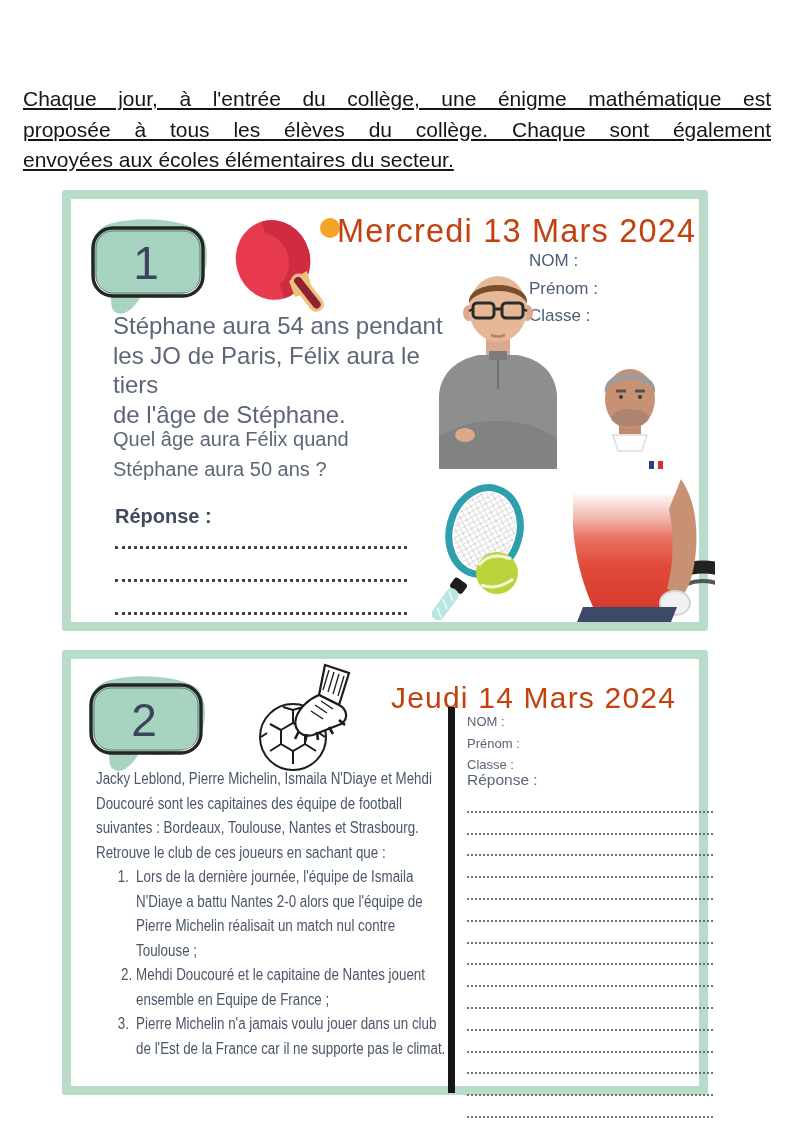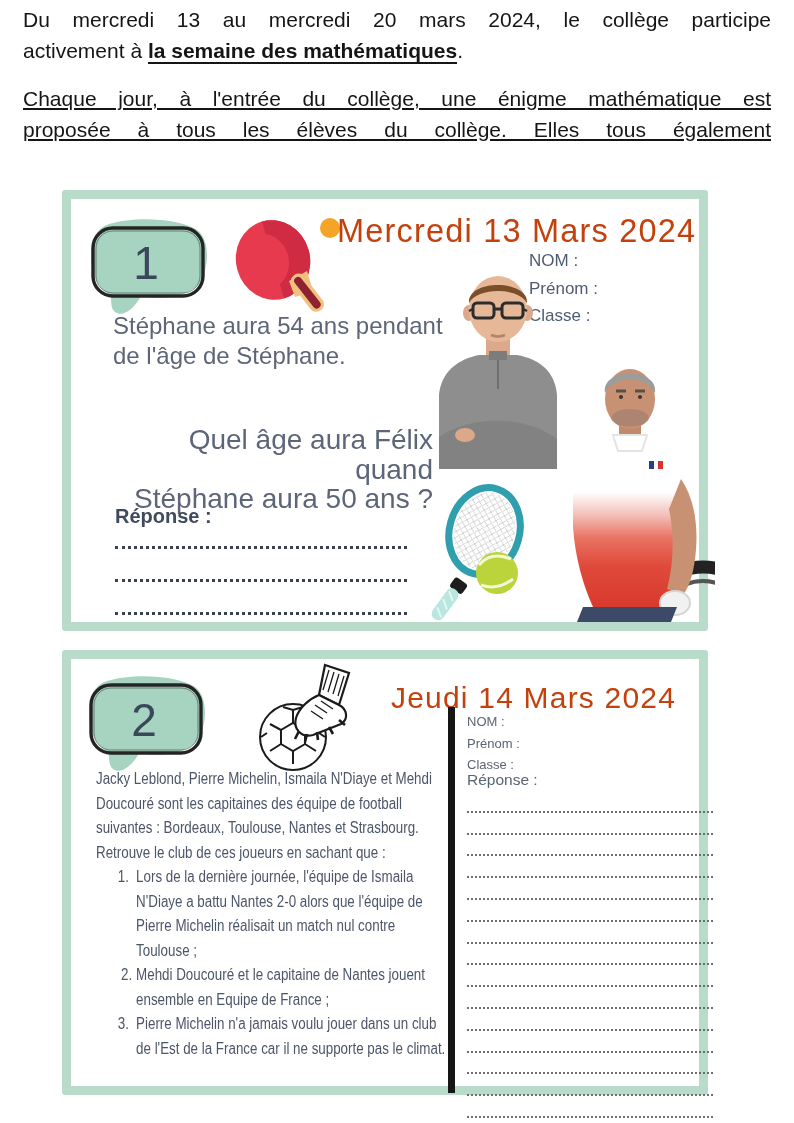--- a/index.html
+++ b/index.html
@@ -20,21 +20,21 @@
 
   .badge{position:absolute;}
   .card-title{position:absolute;color:#c2410c;letter-spacing:1.2px;white-space:nowrap;}
   .t1{left:266px;top:14px;font-size:32.5px;}
   .t2{left:320px;top:22px;font-size:30px;}
 
   .fields1{position:absolute;left:458px;top:48px;font-size:17px;line-height:27.5px;color:#4d5c74;}
   .fields2{position:absolute;left:396px;top:52px;font-size:13px;line-height:21.5px;color:#5a6472;}
 
   .stmt{position:absolute;left:42px;top:112px;width:330px;font-size:24px;line-height:29.5px;color:#5c6678;}
-  .quest{position:absolute;left:42px;top:226px;width:320px;font-size:28px;line-height:29.5px;color:#5c6678;text-align:right;}
+  .quest{position:absolute;left:42px;top:226px;width:320px;font-size:20px;line-height:29.5px;color:#5c6678;}
   .resp1{position:absolute;left:44px;top:306px;font-size:20px;font-weight:bold;color:#3f4a5c;}
   .alines1{position:absolute;left:44px;top:317px;width:292px;}
   .dotline{height:30px;border-bottom:3.5px dotted #39434f;}
 
   .divider{position:absolute;left:377px;top:48px;width:7px;height:386px;background:#161616;z-index:5;}
   .resp2{position:absolute;left:396px;top:112px;font-size:15.5px;color:#5a6472;}
   .alines2{position:absolute;left:396px;top:132px;width:246px;}
   .dotline2{height:19.8px;border-bottom:2px dotted #6f6f6f;}
 
   .c2text{position:absolute;left:25px;top:108px;width:424px;transform:scaleX(0.835);
@@ -44,28 +44,25 @@
   .clue2 .num{left:30px;}
 
   svg{display:block;}
   .absvg{position:absolute;}
 </style>
 </head>
 <body>
 
 <div class="page">
 
-  <div class="intro p1">
-    <div class="jline">Du mercredi 13 au mercredi 20 mars 2024, le collège participe</div>
-    <div><span>activement à </span><span class="hl">la semaine des mathématiques</span><span>.</span></div>
-  </div>
 
   <div class="intro p2">
     <div class="jline">Chaque jour, à l'entrée du collège, une énigme mathématique est</div>
-    <div class="jline">proposée à tous les élèves du collège. Elles tous également</div>
+    <div class="jline">proposée à tous les élèves du collège. Chaque sont également</div>
+    <div>envoyées aux écoles élémentaires du secteur.</div>
   </div>
 
   <div class="card card1">
 
     <svg class="badge" style="left:12px;top:13px;" width="132" height="104" viewBox="0 0 132 104">
       <path d="M26,12 C52,4 96,6 114,18 C128,28 126,58 116,72 C104,86 76,88 58,84 C52,96 40,106 32,100 C26,95 30,86 26,82 C14,76 8,62 8,44 C8,26 14,16 26,12 Z" fill="#a7d4c1"></path>
       <rect x="10" y="16" width="110" height="68" rx="20" fill="none" stroke="#242424" stroke-width="3.4"></rect>
       <rect x="13" y="19" width="104" height="62" rx="17" fill="none" stroke="#242424" stroke-width="1" opacity="0.5"></rect>
       <text x="63" y="67" text-anchor="middle" font-size="46" font-family="Liberation Sans, sans-serif" fill="#3a465a">1</text>
     </svg>
@@ -137,20 +134,21 @@
       <path d="M77,52 C66,52 58,56 58,62 C62,72 92,72 96,62 C96,56 88,52 77,52 Z" fill="#8c756b" opacity="0.45"></path>
       <path d="M52,36 C48,10 106,10 102,36 C94,18 60,18 52,36 Z" fill="#9c9c9c"></path>
       <line x1="63" y1="34" x2="73" y2="34" stroke="#55504b" stroke-width="3"></line>
       <line x1="82" y1="34" x2="92" y2="34" stroke="#55504b" stroke-width="3"></line>
       <circle cx="68" cy="40" r="2" fill="#3b3733"></circle>
         <circle cx="87" cy="40" r="2" fill="#3b3733"></circle>
     </svg>
 
     <div class="stmt">
       <div>Stéphane aura 54 ans pendant</div>
+      <div>les JO de Paris, Félix aura le tiers</div>
       <div>de l'âge de Stéphane.</div>
     </div>
 
     <div class="quest">
       <div>Quel âge aura Félix quand</div>
       <div>Stéphane aura 50 ans ?</div>
     </div>
 
     <div class="resp1">Réponse :</div>
     <div class="alines1">

